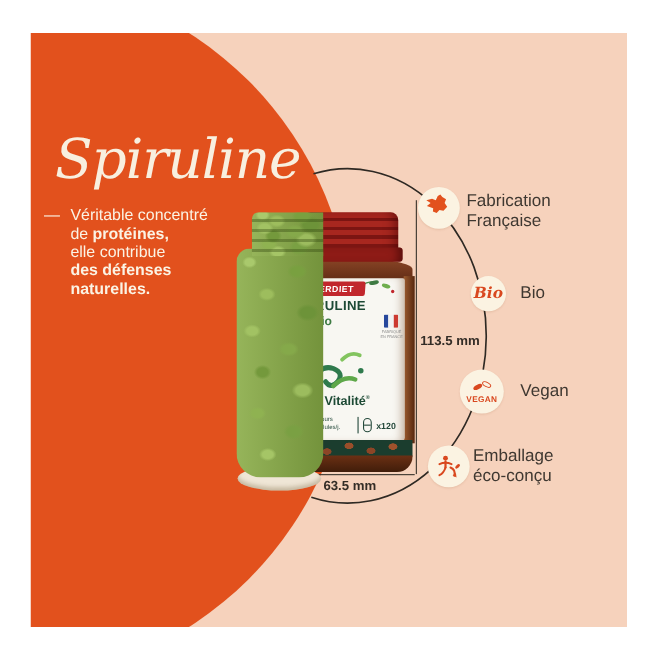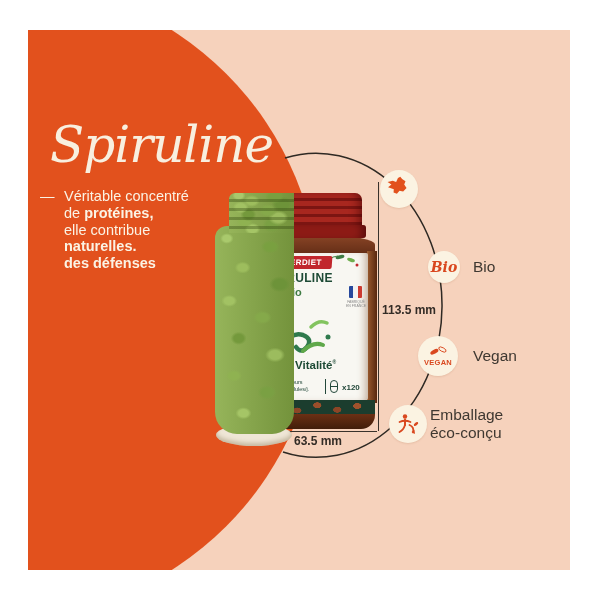--- a/index.html
+++ b/index.html
@@ -175,22 +175,22 @@
   <div class="measure-v"></div>
   <div class="measure-h"></div>
   <div class="measure-txt mt-height">113.5 mm</div>
   <div class="measure-txt mt-width">63.5 mm</div>
 
   <h1 class="hero-title">Spiruline</h1>
   <div class="hero-desc">
     <div class="row"><span class="dash">—</span><span>Véritable concentré</span></div>
     <div class="row ind"><span>de </span><span class="b">protéines,</span></div>
     <div class="row ind"><span>elle contribue</span></div>
+    <div class="row ind"><span class="b">des défenses</span></div>
     <div class="row ind"><span class="b">naturelles.</span></div>
-    <div class="row ind"><span class="b">des défenses</span></div>
   </div>
 
   <div class="bottle">
     <div class="shoulder"></div>
     <div class="cap"></div>
     <div class="cap-band"></div>
     <div class="glass-right"></div>
     <div class="label">
       <svg class="label-leaves" width="42" height="17" viewBox="0 0 42 17">
         <path d="M4 14 Q10 4 20 3" fill="none" stroke="#4C8C4A" stroke-width="1.2"></path>
@@ -234,20 +234,24 @@
 
   <div class="powder-rim"></div>
   <div class="powder-body ptx"></div>
   <div class="powder-neck ptx"></div>
 
   <div class="badge badge-france">
     <svg width="26" height="26" viewBox="0 0 100 100">
       <polygon fill="#E2511D" points="55,3 62,12 75,20 70,33 79,46 66,60 52,57 42,68 29,63 30,51 8,43 21,33 6,23 26,18 39,23 46,8"></polygon>
     </svg>
   </div>
+  <div class="feat-label lbl-france">
+    <div>Fabrication</div>
+    <div>Française</div>
+  </div>
 
   <div class="badge badge-bio">
     <span class="bio-script">Bio</span>
   </div>
   <div class="feat-label lbl-bio">Bio</div>
 
   <div class="badge badge-vegan">
     <svg width="22" height="12" viewBox="0 0 30 14">
       <ellipse cx="10" cy="8" rx="6" ry="2.8" fill="#D9481F" transform="rotate(-28 10 8)"></ellipse>
       <ellipse cx="21" cy="5" rx="5.5" ry="2.6" fill="none" stroke="#D9481F" stroke-width="1.2" transform="rotate(28 21 5)"></ellipse>

